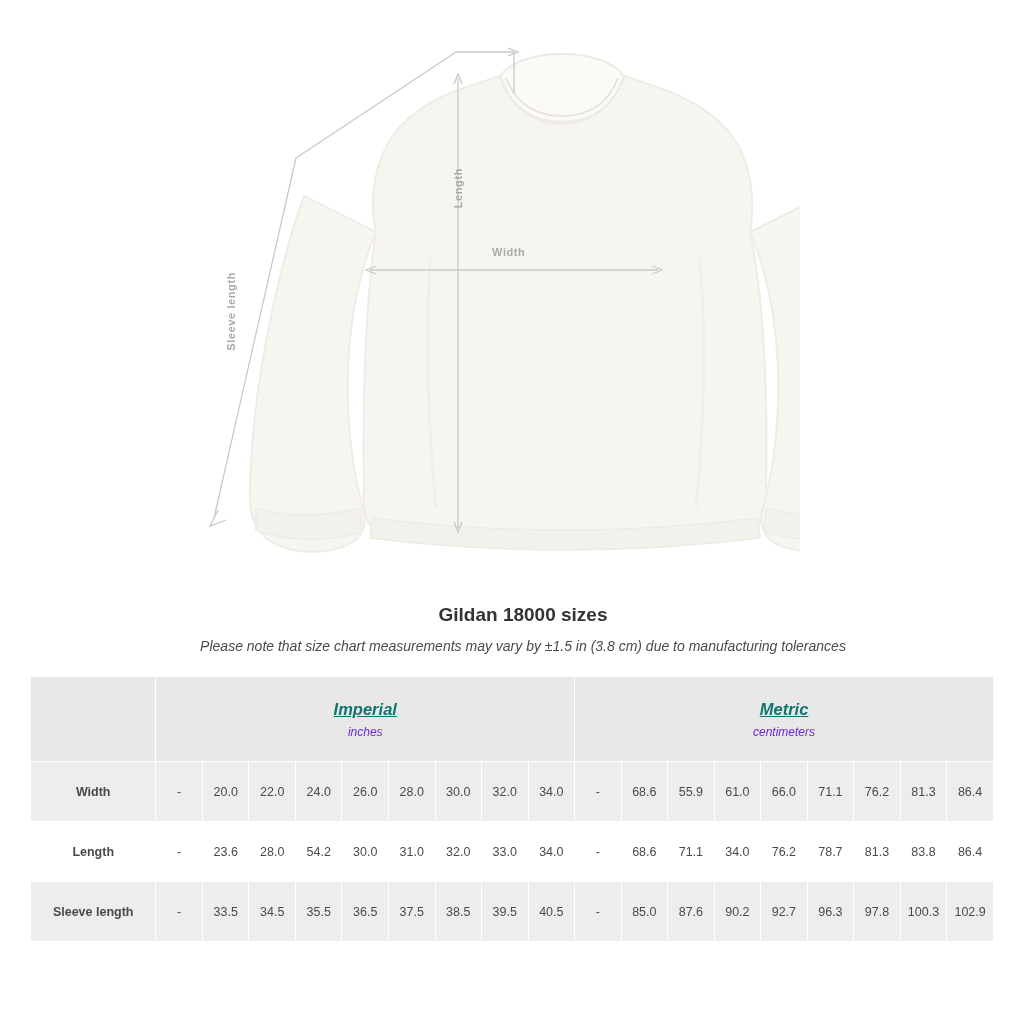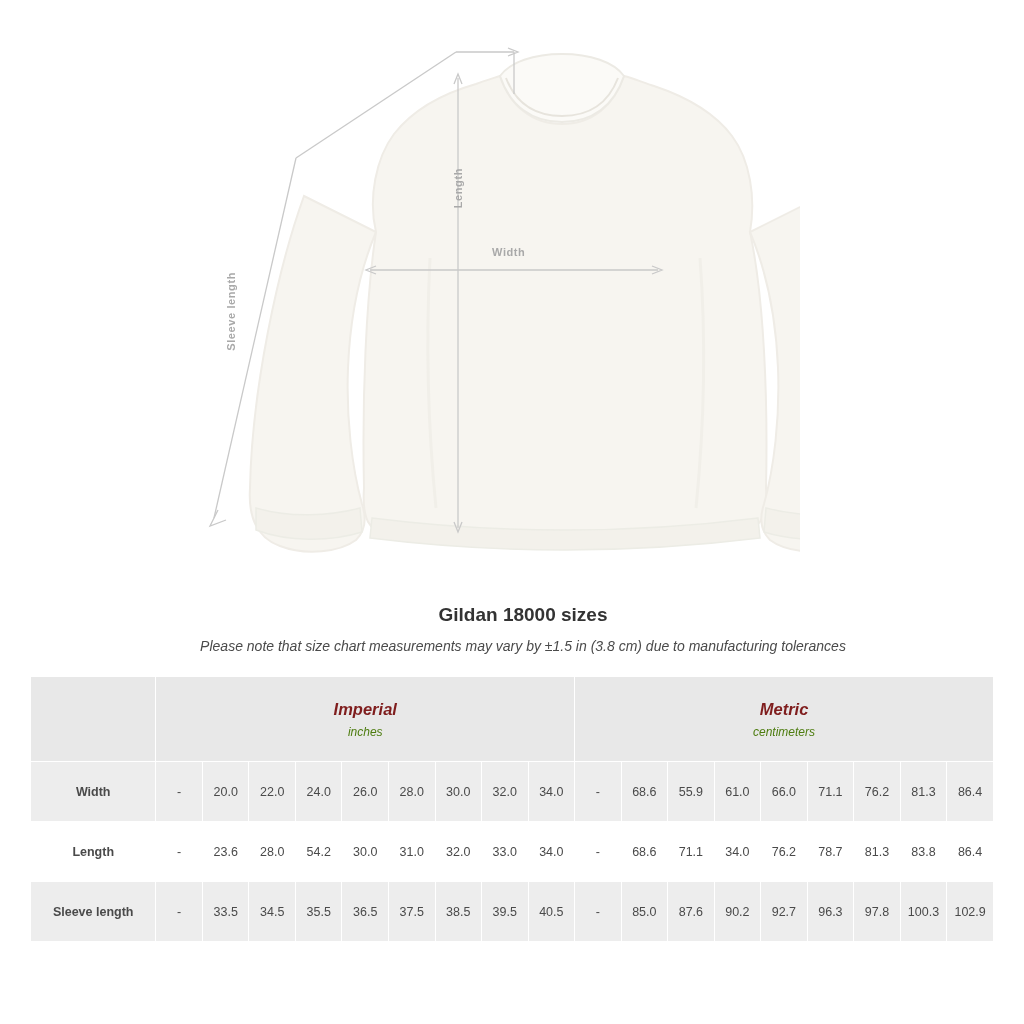--- a/index.html
+++ b/index.html
@@ -98,27 +98,28 @@
   
   .sys-cell {
     background: #e8e8e8;
     height: 84px;
     vertical-align: middle;
   }
   .sys-name {
     font-size: 16.5px;
     font-style: italic;
     font-weight: bold;
-    color: #7f1d1d;
+    color: #0f766e;
     display: block;
+    text-decoration: underline;
   }
   .sys-unit {
     font-size: 12px;
     font-style: italic;
-    color: #4d7c0f;
+    color: #6d28d9;
     display: block;
     margin-top: 6px;
   }
   .sys-metric .sys-name { margin-top: 0; }
 
   
   .hdr-row td {
     height: 53px;
     vertical-align: middle;
     font-weight: bold;

